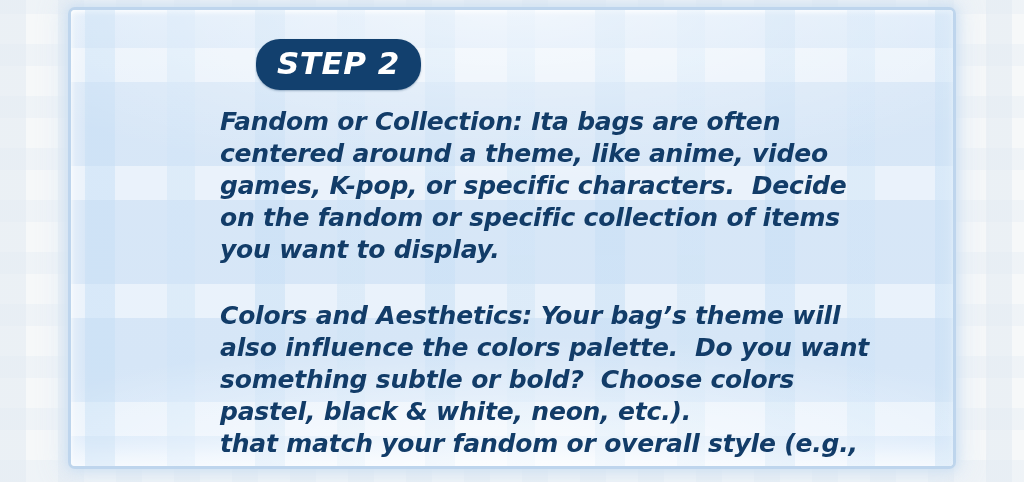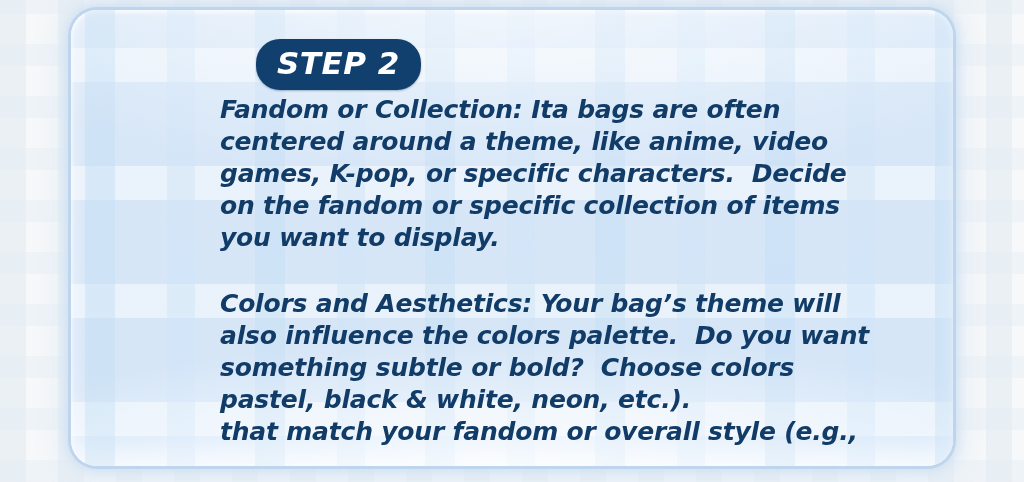--- a/index.html
+++ b/index.html
@@ -29,21 +29,21 @@
       #f6f8f9;
   }
 
   
   #card {
     position: absolute;
     left: 71px;
     top: 10px;
     width: 882px;
     height: 456px;
-    border-radius: 26px;
+    border-radius: 4px;
     background:
       linear-gradient(180deg, #dfecfa 0%, #d8e7f7 14%, #d6e6f7 78%, #dcebfb 100%);
     box-shadow:
       0 0 0 3px rgba(186,210,235,0.85),
       0 0 10px 5px rgba(200,220,240,0.75),
       0 0 26px 10px rgba(222,234,246,0.85),
       inset 0 2px 5px rgba(255,255,255,0.95),
       inset 0 -14px 22px rgba(255,255,255,0.70);
     overflow: hidden;
   }
@@ -111,21 +111,21 @@
     font-weight: bold;
     font-size: 35px;
     line-height: 1;
     letter-spacing: 0.2px;
   }
 
   
   #body-copy {
     position: absolute;
     left: 149px;
-    top: 84px;
+    top: 96px;
     width: 700px;
     color: #123c68;
     font-family: "DejaVu Sans", sans-serif;
     font-style: italic;
     font-weight: bold;
     font-size: 25px;
     line-height: 32px;
     letter-spacing: -0.2px;
   }
   .para { margin: 0; }

